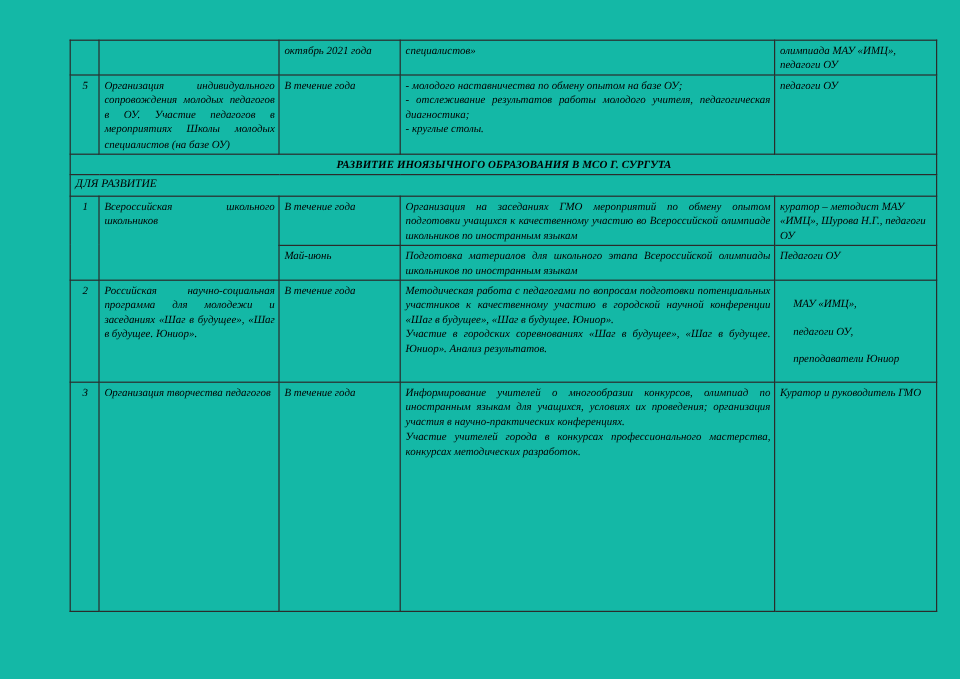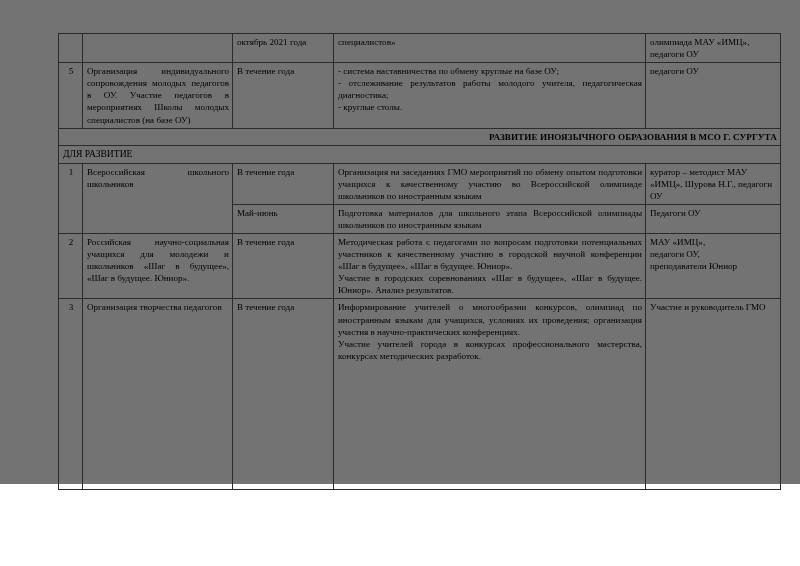--- a/index.html
+++ b/index.html
@@ -10,22 +10,23 @@
   body {
     width: 800px;
     height: 566px;
     font-family: "Liberation Serif", "DejaVu Serif", serif;
     color: #000000;
     overflow: hidden;
   }
   .page {
     position: relative;
     width: 800px;
-    height: 484px;
-    background: #737373;
+    height: 566px;
+    background: #14b8a6;
+    font-style: italic;
   }
   .doc-table {
     position: absolute;
     left: 58px;
     top: 33px;
     width: 722px;
     border-collapse: collapse;
     table-layout: fixed;
     font-size: 9.1px;
     line-height: 1.33;
@@ -52,23 +53,23 @@
   .just {
     text-align: justify;
     text-align-last: left;
     hyphens: none;
   }
   .just p {
     margin: 0;
     text-align: justify;
     text-align-last: left;
   }
-  .plain p { margin: 0; }
+  .plain p { margin: 11px; }
   .section-title {
-    text-align: right;
+    text-align: center;
     font-weight: bold;
     font-size: 9.1px;
     letter-spacing: 0.1px;
     padding-top: 9px;
     padding-bottom: 9px;
   }
   .subsection {
     font-size: 9.6px;
     padding-top: 2px;
     padding-bottom: 2px;
@@ -94,21 +95,21 @@
         <td class="just">октябрь 2021 года</td>
         <td class="plain">специалистов»</td>
         <td class="plain">олимпиада МАУ «ИМЦ», педагоги ОУ</td>
       </tr>
 
       <tr>
         <td class="num">5</td>
         <td class="just">Организация индивидуального сопровождения молодых педагогов в ОУ. Участие педагогов в мероприятиях Школы молодых специалистов (на базе ОУ)</td>
         <td class="plain">В течение года</td>
         <td class="just">
-          <p>- система наставничества по обмену круглые на базе ОУ;</p>
+          <p>- молодого наставничества по обмену опытом на базе ОУ;</p>
           <p>- отслеживание результатов работы молодого учителя, педагогическая диагностика;</p>
           <p>- круглые столы.</p>
         </td>
         <td class="plain">педагоги ОУ</td>
       </tr>
 
       <tr>
         <td class="section-title" colspan="5">РАЗВИТИЕ ИНОЯЗЫЧНОГО ОБРАЗОВАНИЯ В МСО Г. СУРГУТА</td>
       </tr>
 
@@ -125,39 +126,39 @@
       </tr>
 
       <tr>
         <td class="plain">Май-июнь</td>
         <td class="just">Подготовка материалов для школьного этапа Всероссийской олимпиады школьников по иностранным языкам</td>
         <td class="plain">Педагоги ОУ</td>
       </tr>
 
       <tr>
         <td class="num">2</td>
-        <td class="just">Российская научно-социальная учащихся для молодежи и школьников «Шаг в будущее», «Шаг в будущее. Юниор».</td>
+        <td class="just">Российская научно-социальная программа для молодежи и заседаниях «Шаг в будущее», «Шаг в будущее. Юниор».</td>
         <td class="plain">В течение года</td>
         <td class="just">
           <p>Методическая работа с педагогами по вопросам подготовки потенциальных участников к качественному участию в городской научной конференции «Шаг в будущее», «Шаг в будущее. Юниор».</p>
           <p>Участие в городских соревнованиях «Шаг в будущее», «Шаг в будущее. Юниор». Анализ результатов.</p>
         </td>
         <td class="plain">
           <p>МАУ «ИМЦ»,</p>
           <p>педагоги ОУ,</p>
           <p>преподаватели Юниор</p>
         </td>
       </tr>
 
       <tr>
         <td class="num" style="padding-bottom: 127.094px;">3</td>
         <td class="just" style="padding-bottom: 83px;">Организация творчества педагогов</td>
         <td class="plain" style="padding-bottom: 127.094px;">В течение года</td>
         <td class="just" style="padding-bottom: 127.094px;">
           <p>Информирование учителей о многообразии конкурсов, олимпиад по иностранным языкам для учащихся, условиях их проведения; организация участия в научно-практических конференциях.</p>
           <p>Участие учителей города в конкурсах профессионального мастерства, конкурсах методических разработок.</p>
         </td>
-        <td class="just" style="padding-bottom: 127.094px;">Участие и руководитель ГМО</td>
+        <td class="just" style="padding-bottom: 127.094px;">Куратор и руководитель ГМО</td>
       </tr>
 
     </tbody>
   </table>
 </div>
 
 </body></html>

